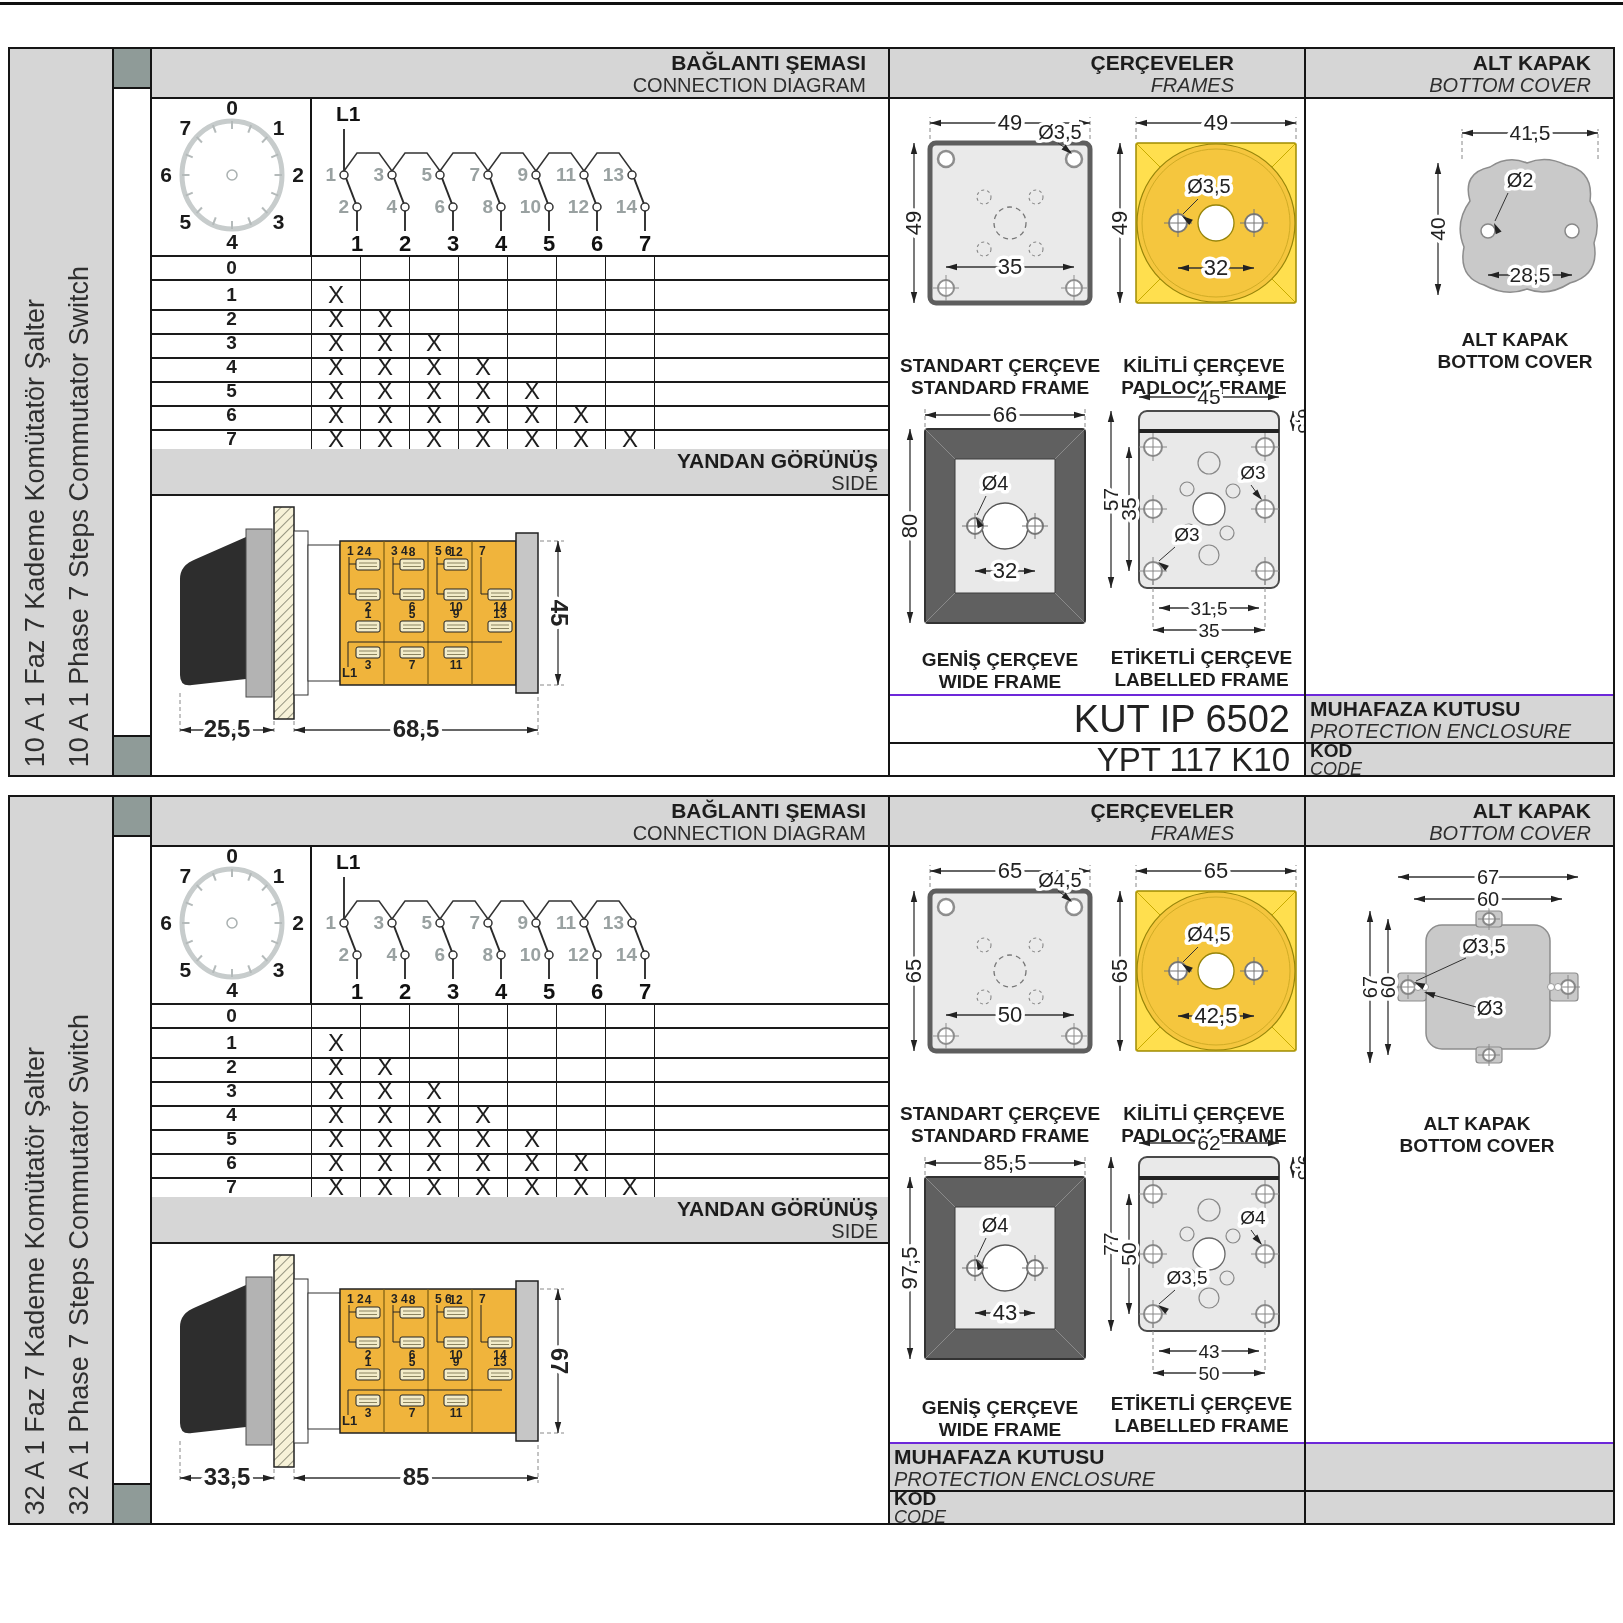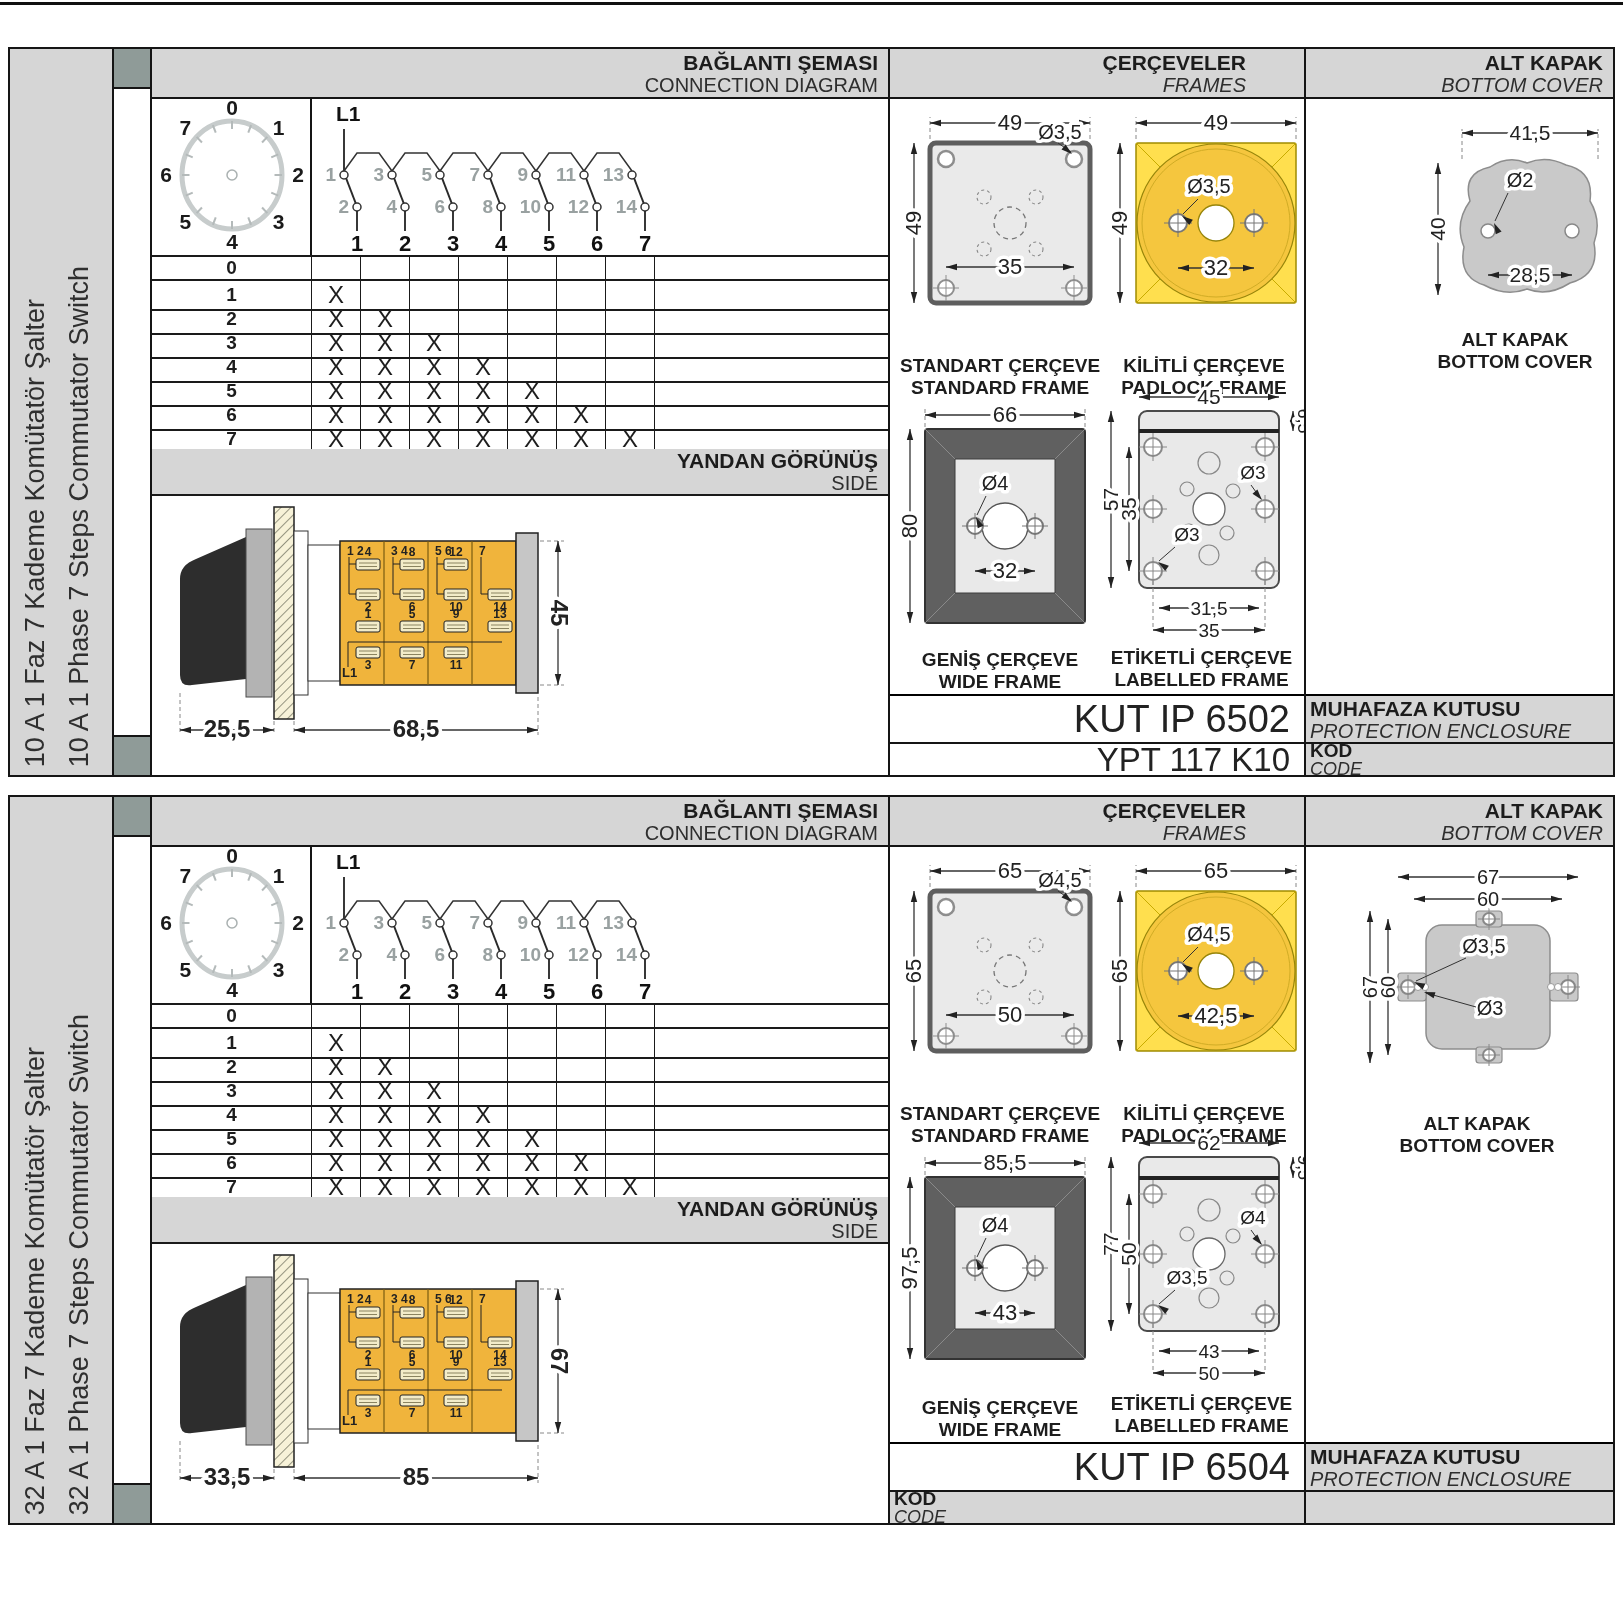--- a/index.html
+++ b/index.html
@@ -9,41 +9,41 @@
   #p0{top:47px;} #p1{top:795px;}
   .band{position:absolute;left:0;top:0;bottom:0;width:102px;background:#d6d6d6;border-right:2px solid #151515;}
   .vtext{position:absolute;bottom:8px;writing-mode:vertical-rl;transform:rotate(180deg);font-size:27px;color:#2f2f2f;white-space:nowrap;}
   .vtext.tr{left:10px;} .vtext.en{left:54px;}
   .spine{position:absolute;left:104px;top:0;bottom:0;width:36px;background:#fff;border-right:2px solid #151515;}
   .cap{position:absolute;left:0;right:0;height:38px;background:#8f9b98;}
   .cap.top{top:0;border-bottom:2px solid #151515;}
   .cap.bot{bottom:0;border-top:2px solid #151515;}
   .content{position:absolute;left:142px;top:0;right:0;bottom:0;}
   .hdr{position:absolute;left:0;right:0;top:0;height:48px;background:#d6d6d6;border-bottom:2px solid #151515;display:flex;}
-  .hcell{display:flex;flex-direction:column;justify-content:center;align-items:flex-end;padding-right:10px;box-sizing:border-box;}
+  .hcell{display:flex;flex-direction:column;justify-content:center;align-items:flex-end;padding-right:22px;box-sizing:border-box;}
   .hcell.conn{width:736px;} .hcell.frm{width:368px;} .hcell.cov{flex:1;}
   .h-tr{font-weight:bold;font-size:21px;line-height:23px;color:#1c1c1c;}
   .h-en{font-size:20px;line-height:22px;color:#2e2e2e;}
   .h-en.i{font-style:italic;}
   .vline{position:absolute;top:0;bottom:0;width:2px;background:#151515;z-index:6;}
   .v1{left:736px;} .v2{left:1152px;}
   .dial-cell{position:absolute;left:0;top:48px;width:160px;height:158px;border-right:2px solid #151515;box-sizing:border-box;}
   .schematic{position:absolute;left:162px;top:48px;}
   .steps{position:absolute;left:0;top:206px;width:736px;border-top:2px solid #1a1a1a;box-sizing:border-box;}
   .trow{display:grid;grid-template-columns:160px repeat(7,49px) 1fr;height:24px;}
   .tcell{border-right:1.5px solid #1a1a1a;border-bottom:2px solid #1a1a1a;display:flex;align-items:center;justify-content:center;box-sizing:border-box;}
   .tcell.wide{border-right:none;}
   .tcell.lbl{font-size:19px;font-weight:bold;}
   .tcell.mark{font-size:24px;font-weight:400;}
   .sideband{position:absolute;left:0;top:400px;width:736px;height:47px;background:#d6d6d6;border-bottom:2px solid #1a1a1a;display:flex;flex-direction:column;align-items:flex-end;justify-content:center;padding-right:10px;box-sizing:border-box;}
   .sideview{position:absolute;left:6px;top:452px;}
   .fig{position:absolute;display:flex;flex-direction:column;align-items:center;}
   .cap2{margin-top:2px;text-align:center;font-weight:bold;font-size:19px;line-height:22px;color:#1d1d1d;}
   .rowA,.rowB{position:absolute;left:736px;right:0;display:flex;box-sizing:border-box;z-index:4;}
-  .rowA{top:645px;height:50px;border-top:2px solid #000000;border-bottom:2px solid #151515;}
+  .rowA{top:645px;height:50px;border-top:2px solid #6d28d9;border-bottom:2px solid #151515;}
   .rowB{top:695px;bottom:0;}
   .codeval{width:416px;display:flex;align-items:center;justify-content:flex-end;padding-right:14px;box-sizing:border-box;background:#fff;color:#222;}
   .rowA .codeval{font-size:38px;} .rowB .codeval{font-size:33px;border-radius:8px;}
   .codelbl{flex:1;background:#d6d6d6;display:flex;flex-direction:column;justify-content:center;padding-left:6px;box-sizing:border-box;}
   .rowB .codelbl .h-tr{font-size:19px;line-height:19px;}
   .rowB .codelbl .h-en{font-size:18px;line-height:18px;}
   svg text{font-family:"Liberation Sans",sans-serif;}
 </style>
 </head>
 <body>
@@ -1148,21 +1148,20 @@
           <line x1="114" y1="150" x2="64" y2="136" stroke="#333" stroke-width="1" stroke-dasharray="none"></line>
           <polygon points="62,135 71.58376286048063,141.27626397103182 73.45494177070616,135.1559135328684" fill="#222"></polygon>
         </svg>
       <div class="cap2">
         <div>ALT KAPAK</div>
         <div>BOTTOM COVER</div>
       </div>
     </div>
 
     <div class="rowA">
-      <div class="codeval">KUT IP 6504</div>
       <div class="codelbl">
         <div class="h-tr">MUHAFAZA KUTUSU</div>
         <div class="h-en i">PROTECTION ENCLOSURE</div>
       </div>
     </div>
     <div class="rowB">
       <div class="codelbl">
         <div class="h-tr">KOD</div>
         <div class="h-en i">CODE</div>
       </div>

